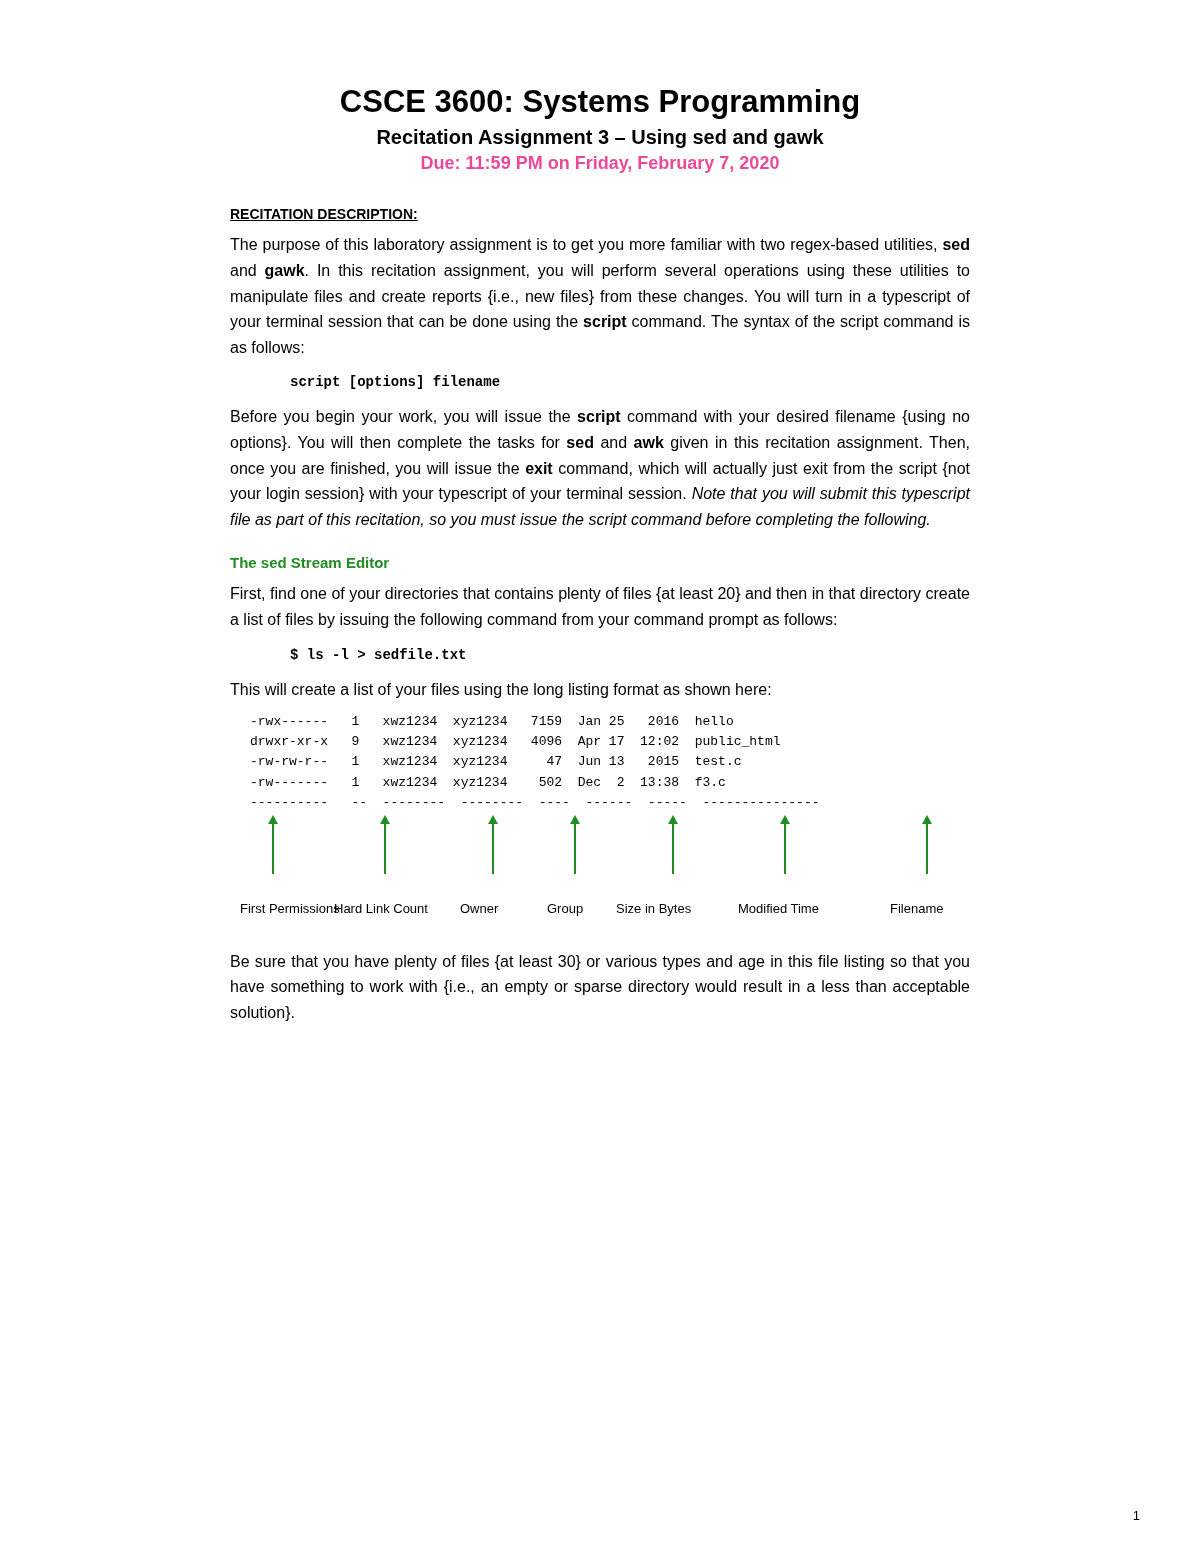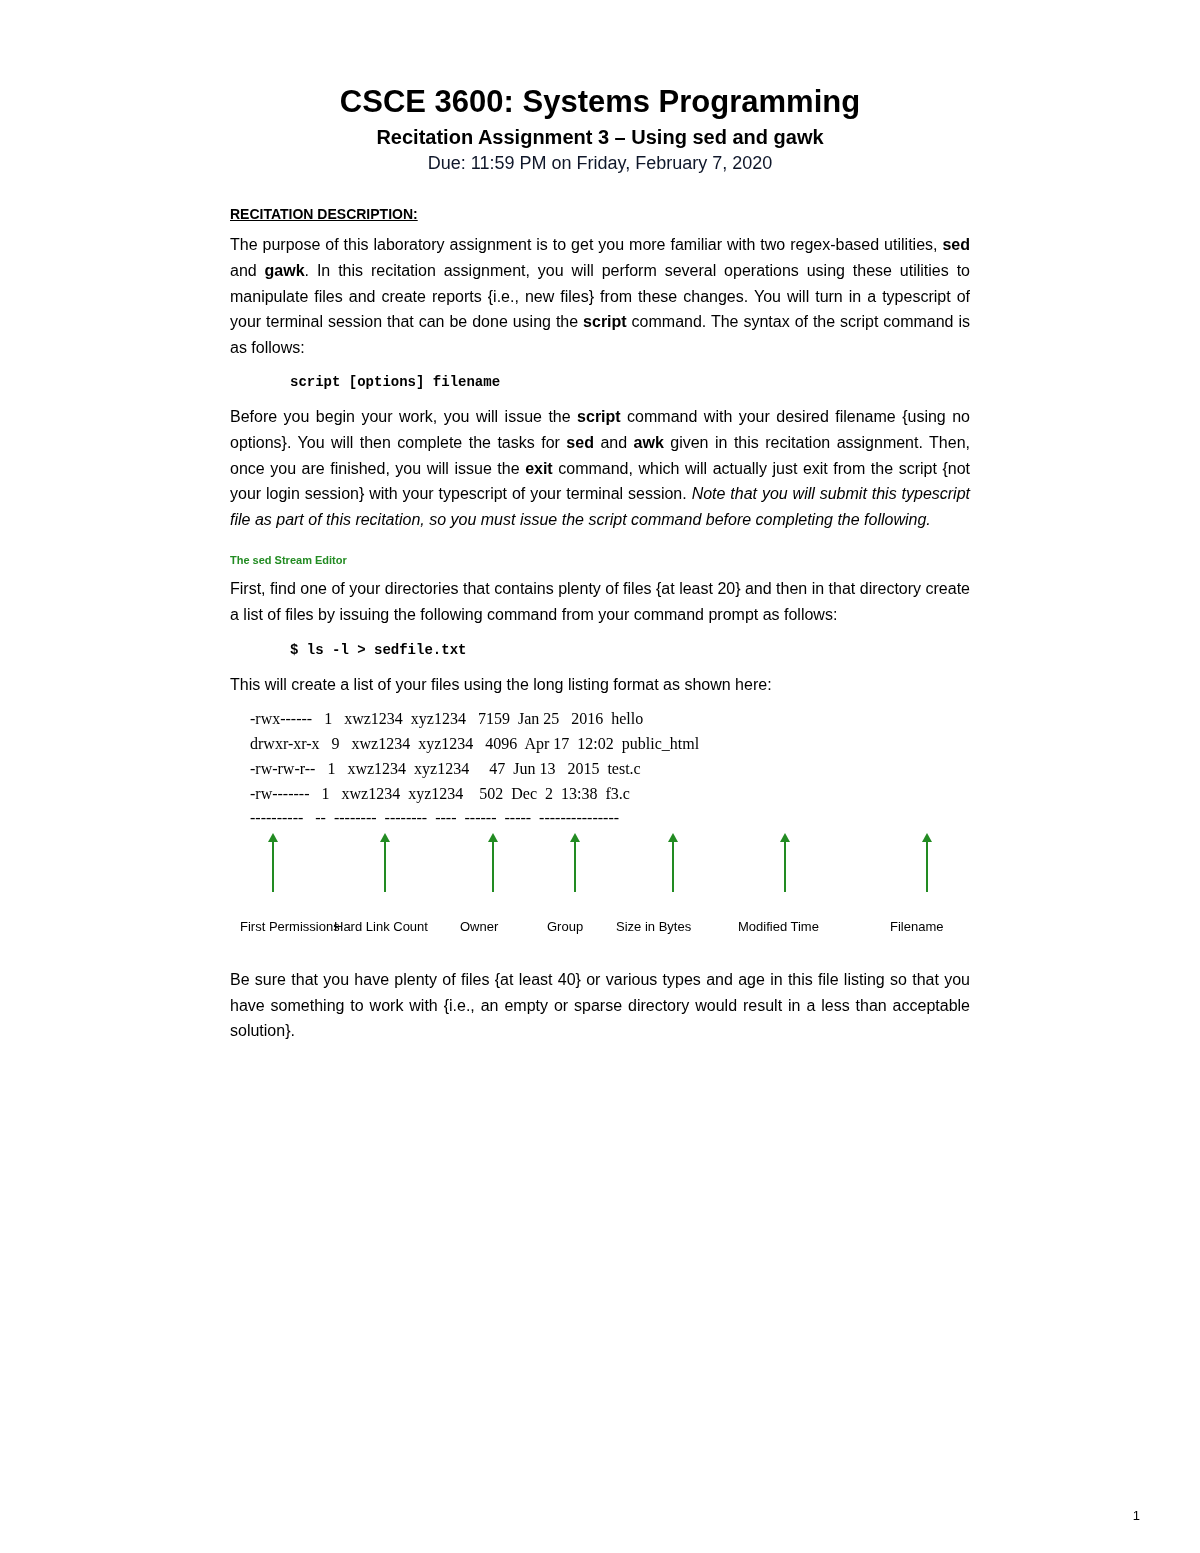--- a/index.html
+++ b/index.html
@@ -29,22 +29,22 @@
     }
     .header-subtitle {
       font-size: 20px;
       font-weight: bold;
       font-family: Arial, sans-serif;
       line-height: 1.4;
       text-align: center;
     }
     .header-due {
       font-size: 18px;
-      font-weight: normal;
-      color: #0f172a;
+      font-weight: bold;
+      color: #ec4899;
       font-family: Arial, sans-serif;
       margin-top: 2px;
     }
     .section-heading {
       font-family: Arial, sans-serif;
       font-size: 14px;
       font-weight: bold;
       text-decoration: underline;
       margin-bottom: 10px;
       margin-top: 20px;
@@ -63,40 +63,40 @@
       font-style: italic;
     }
     .code-block {
       font-family: 'Courier New', Courier, monospace;
       font-size: 14px;
       font-weight: bold;
       margin: 14px 0 14px 60px;
     }
     .subsection-heading {
       font-family: Arial, sans-serif;
-      font-size: 11px;
+      font-size: 15px;
       font-weight: bold;
       color: #228B22;
       margin-top: 22px;
       margin-bottom: 10px;
     }
     .page-number {
       position: absolute;
       bottom: 30px;
       right: 60px;
       font-family: Arial, sans-serif;
       font-size: 13px;
     }
     .diagram-wrapper {
       position: relative;
       margin: 10px 0 10px 20px;
     }
     .ls-output {
-      font-family: Liberation Serif, serif;
-      font-size: 16px;
+      font-family: Liberation Mono, monospace;
+      font-size: 13px;
       line-height: 1.55;
       margin-bottom: 0;
       white-space: pre;
     }
     .arrow-col {
       position: absolute;
       display: flex;
       flex-direction: column;
       align-items: center;
     }
@@ -229,17 +229,17 @@
       <div class="col-label" style="position:absolute; left:366px;">Size in Bytes</div>
 
       <div class="col-label" style="position:absolute; left:488px;">Modified Time</div>
 
       <div class="col-label" style="position:absolute; left:640px;">Filename</div>
 
     </div>
   </div>
 
   <p class="body-text">
-    Be sure that you have plenty of files {at least 40} or various types and age in this file listing so that you have something to work with {i.e., an empty or sparse directory would result in a less than acceptable solution}.
+    Be sure that you have plenty of files {at least 30} or various types and age in this file listing so that you have something to work with {i.e., an empty or sparse directory would result in a less than acceptable solution}.
   </p>
 
   <div class="page-number">1</div>
 </div>
 
 </body></html>

